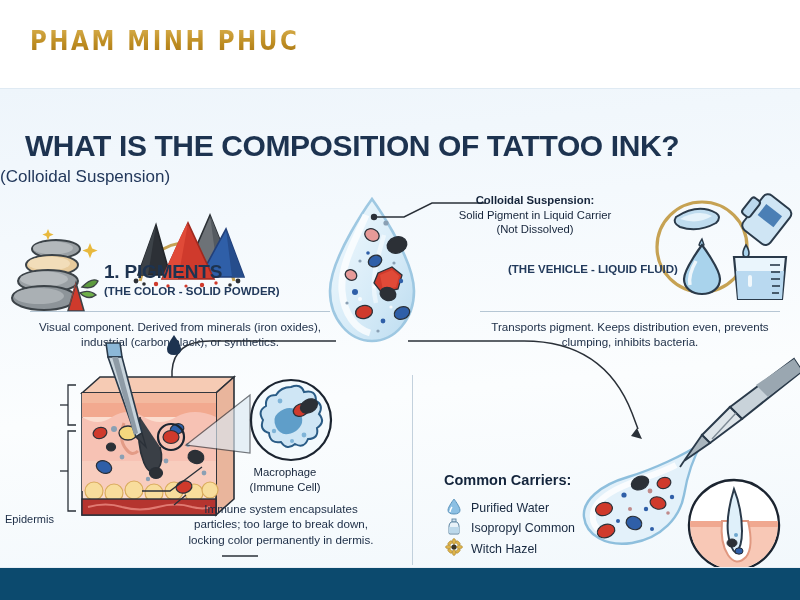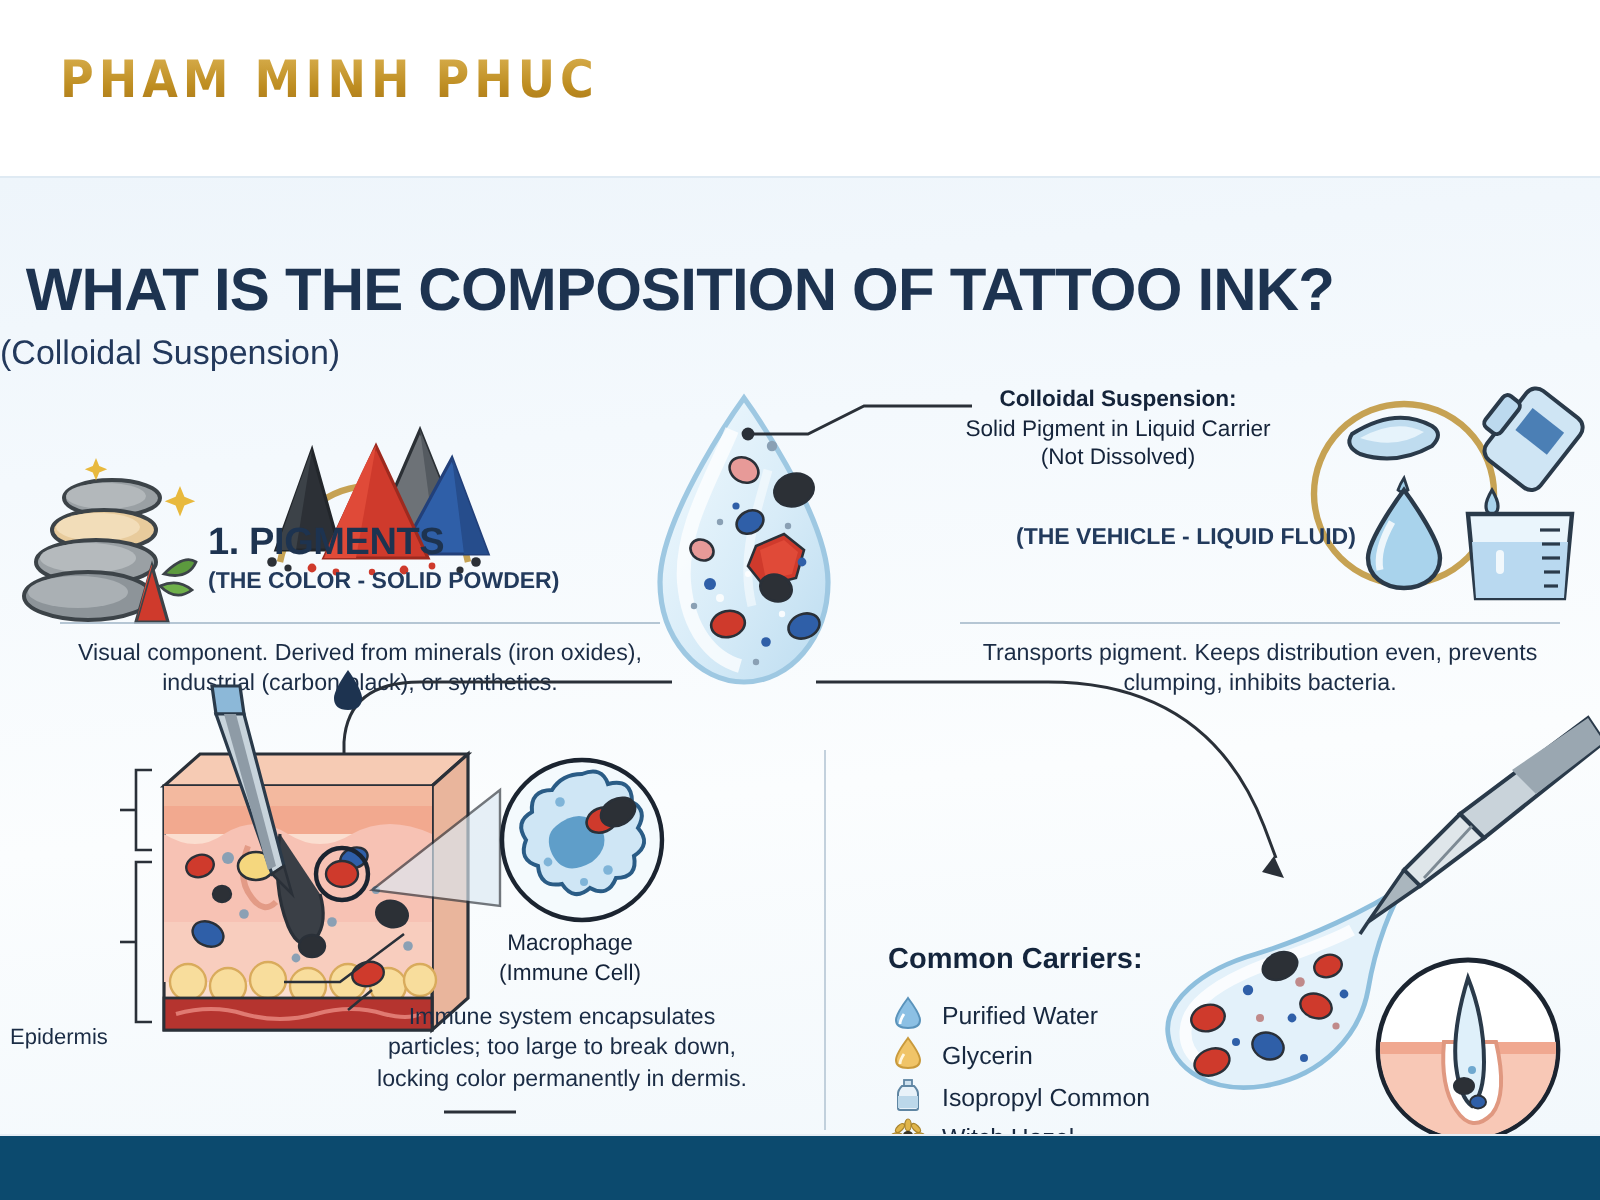--- a/index.html
+++ b/index.html
@@ -24,21 +24,21 @@
 
   
   .panel{
     position:absolute;left:0;top:88px;width:800px;height:478px;
     background:linear-gradient(175deg,#eef5fb 0%,#f4f9fd 28%,#fbfdfe 62%,#f2f8fc 100%);
     border-top:1px solid #dfeaf3;border-bottom:1px solid #e7eef5;
     overflow:hidden;
   }
 
   .title{
-    position:absolute;left:0;top:40px;width:680px;text-align:center;
+    position:absolute;left:12px;top:40px;width:680px;text-align:center;
     font-size:30px;font-weight:bold;letter-spacing:-0.4px;
     color:#1d3350;white-space:nowrap;
   }
   .subtitle{
     position:absolute;left:0;top:78px;width:800px;text-align:left;
     font-size:17px;color:#23395c;
   }
 
   
   .sec-h{position:absolute;color:#1d3350;}
@@ -179,21 +179,21 @@
             <circle cx="58" cy="92" r="1.5"></circle>
         </g>
       </svg>
     </div>
 
     <svg class="art" style="left:370px;top:104px;" width="120" height="40">
       <path d="M4 24 L34 24 L62 10 L116 10" fill="none" stroke="#2a3038" stroke-width="1.4"></path>
       <circle cx="4" cy="24" r="3.2" fill="#2a3038"></circle>
     </svg>
 
-    <div class="callout" style="left:454px;top:104px;width:210px;">
+    <div class="callout" style="left:430px;top:104px;width:210px;">
       <div style="font-weight:bold;">Colloidal Suspension:</div>
       <div>Solid Pigment in Liquid Carrier</div>
       <div>(Not Dissolved)</div>
     </div>
 
     <div class="art" style="left:650px;top:104px;">
       <svg width="104" height="104" viewBox="0 0 104 104">
         <circle cx="52" cy="54" r="45" fill="none" stroke="#c6a253" stroke-width="3.2"></circle>
         <path d="M26 24 q22 -14 40 -4 q6 4 0 10 q-18 10 -36 4 q-8 -4 -4 -10z" fill="#bfdcef" stroke="#2a3a4a" stroke-width="2"></path>
         <path d="M30 26 q18 -10 32 -3 q-14 9 -32 3z" fill="#e6f3fb"></path>
@@ -344,29 +344,20 @@
       <div class="crow">
         <span class="ic">
           <svg width="14" height="17" viewBox="0 0 14 17">
               <path d="M7 1 C7 1 1 9 1 12 q0 4 6 4 q6 0 6 -4 C13 9 7 1 7 1z" fill="#8cc0e4" stroke="#5a93bb" stroke-width="1"></path>
               <path d="M5 9 q-2 3 -2 5" stroke="#fff" stroke-width="1.4" fill="none"></path>
             </svg>
         </span>
         <span class="tx">Purified Water</span>
       </div>
 
-      <div class="crow">
-        <span class="ic">
-          <svg width="14" height="17" viewBox="0 0 14 17">
-              <path d="M7 1 C7 1 1 9 1 12 q0 4 6 4 q6 0 6 -4 C13 9 7 1 7 1z" fill="#f0c468" stroke="#c99a3c" stroke-width="1"></path>
-              <path d="M5 9 q-2 3 -2 5" stroke="#fff7e2" stroke-width="1.4" fill="none"></path>
-            </svg>
-        </span>
-        <span class="tx">Glycerin</span>
-      </div>
 
       <div class="crow">
         <span class="ic">
           <svg width="12" height="17" viewBox="0 0 12 17">
               <rect x="4" y="1" width="4" height="3" fill="#cfe2ef" stroke="#5f86a3" stroke-width=".9"></rect>
               <path d="M3 4 h6 q2 2 2 4 v7 q0 1 -1 1 h-8 q-1 0 -1 -1 v-7 q0 -2 2 -4z" fill="#e8f2f9" stroke="#5f86a3" stroke-width="1"></path>
               <rect x="1" y="9" width="10" height="6" fill="#bcd8ea"></rect>
             </svg>
         </span>
         <span class="tx">Isopropyl Common</span>

